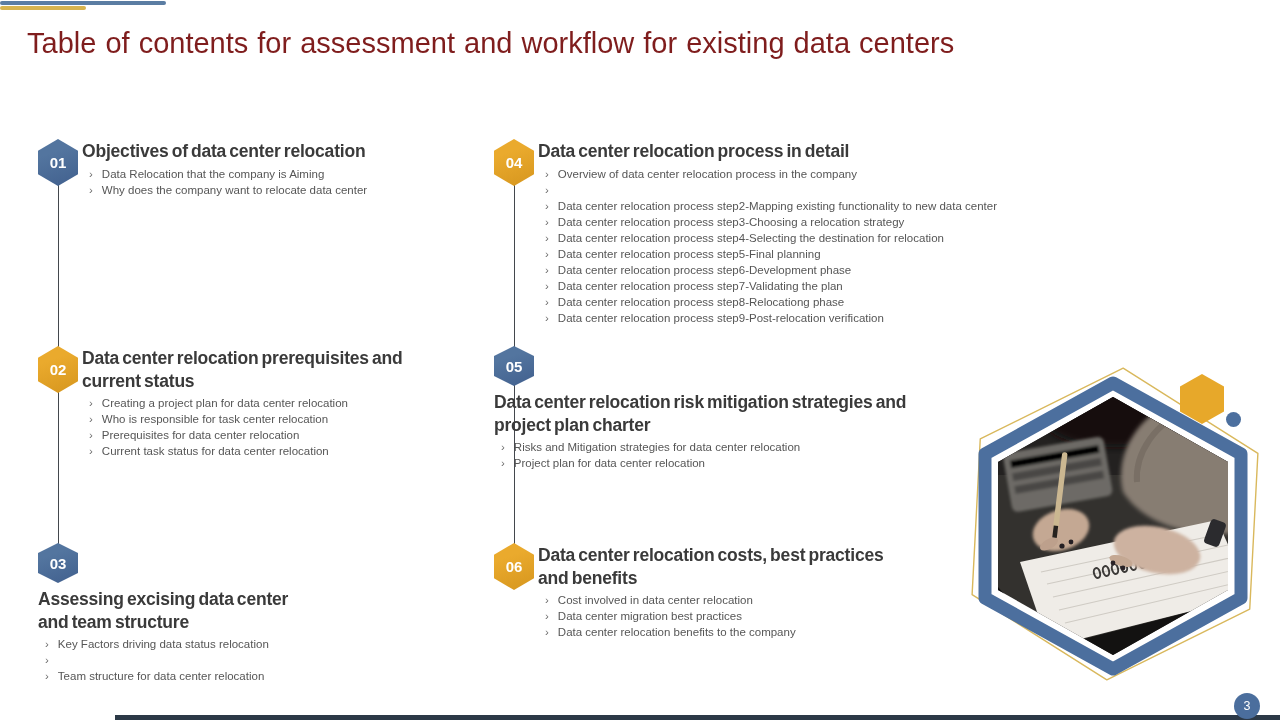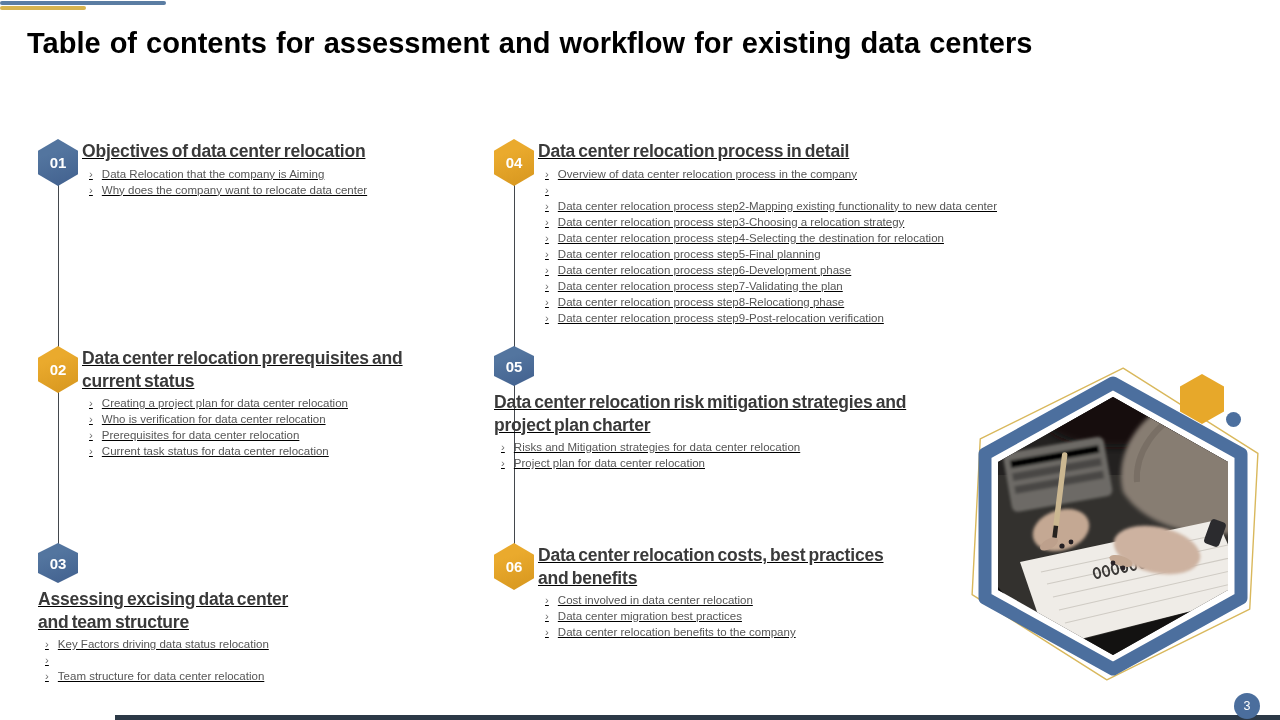--- a/index.html
+++ b/index.html
@@ -6,21 +6,21 @@
   .slide{
     position:relative;width:1280px;height:720px;background:#ffffff;overflow:hidden;
     font-family:"Liberation Sans",sans-serif;
   }
   
   .bar-blue{position:absolute;left:0;top:1px;width:166px;height:4px;background:#5b7da3;border-radius:2px;}
   .bar-gold{position:absolute;left:0;top:6px;width:86px;height:4px;background:#d8b44e;border-radius:2px;}
   
   .slide-title{
     position:absolute;left:27px;top:26px;margin:0;width:1150px;
-    font-size:29px;font-weight:700;color:#000000;letter-spacing:0;word-spacing:1px;line-height:34px;
+    font-size:29px;font-weight:400;color:#7f1d1d;letter-spacing:0;word-spacing:1px;line-height:34px;
   }
   
   .connector{position:absolute;width:1px;background:#43474d;z-index:1;}
   .connector-left{left:58px;top:162px;height:404px;}
   .connector-right{left:514px;top:162px;height:404px;}
   
   .toc-section{position:absolute;display:flex;gap:4px;z-index:2;}
   #s1{left:38px;top:139px;width:440px;}
   #s2{left:38px;top:346px;width:440px;}
   #s3{left:38px;top:543px;width:440px;flex-direction:column;}
@@ -28,21 +28,21 @@
   #s5{left:494px;top:346px;width:560px;flex-direction:column;}
   #s6{left:494px;top:543px;width:560px;}
   .hex{
     flex:0 0 40px;width:40px;height:47px;
     clip-path:polygon(50% 0,100% 25%,100% 75%,50% 100%,0 75%,0 25%);
     color:#fff;font-weight:700;font-size:15px;
     display:flex;align-items:center;justify-content:center;
   }
   .hex-blue{background:linear-gradient(160deg,#53759f 30%,#41608e);}
   .hex-gold{background:linear-gradient(160deg,#eaaa2d 30%,#d6961e);}
-  .sec-content{flex:1;text-decoration:underline;}
+  .sec-content{flex:1;}
   .sec-title{
     margin:1px 0 3px;font-size:17.5px;font-weight:700;color:#3a3a3a;
     line-height:22.5px;white-space:pre-line;letter-spacing:-0.2px;word-spacing:-1.5px;
   }
   ul.sec-bullets{list-style:none;margin:2px 0 0;padding:0;}
   .sec-bullets li{display:flex;gap:9px;font-size:11.5px;color:#565656;line-height:16px;}
   .chev{color:#6e6e6e;padding-left:7px;flex:0 0 auto;}
   
   .decor-svg{position:absolute;left:965px;top:360px;width:308px;height:334px;z-index:0;}
   .gold-hex{
@@ -97,21 +97,21 @@
     <div class="sec-content">
       <h2 class="sec-title">Data center relocation prerequisites and
 current status</h2>
       <ul class="sec-bullets">
           <li>
             <span class="chev">›</span>
             <span>Creating a project plan for data center relocation</span>
           </li>
           <li>
             <span class="chev">›</span>
-            <span>Who is verification for data center relocation</span>
+            <span>Who is responsible for task center relocation</span>
           </li>
           <li>
             <span class="chev">›</span>
             <span>Prerequisites for data center relocation</span>
           </li>
           <li>
             <span class="chev">›</span>
             <span>Current task status for data center relocation</span>
           </li>
         </ul>

